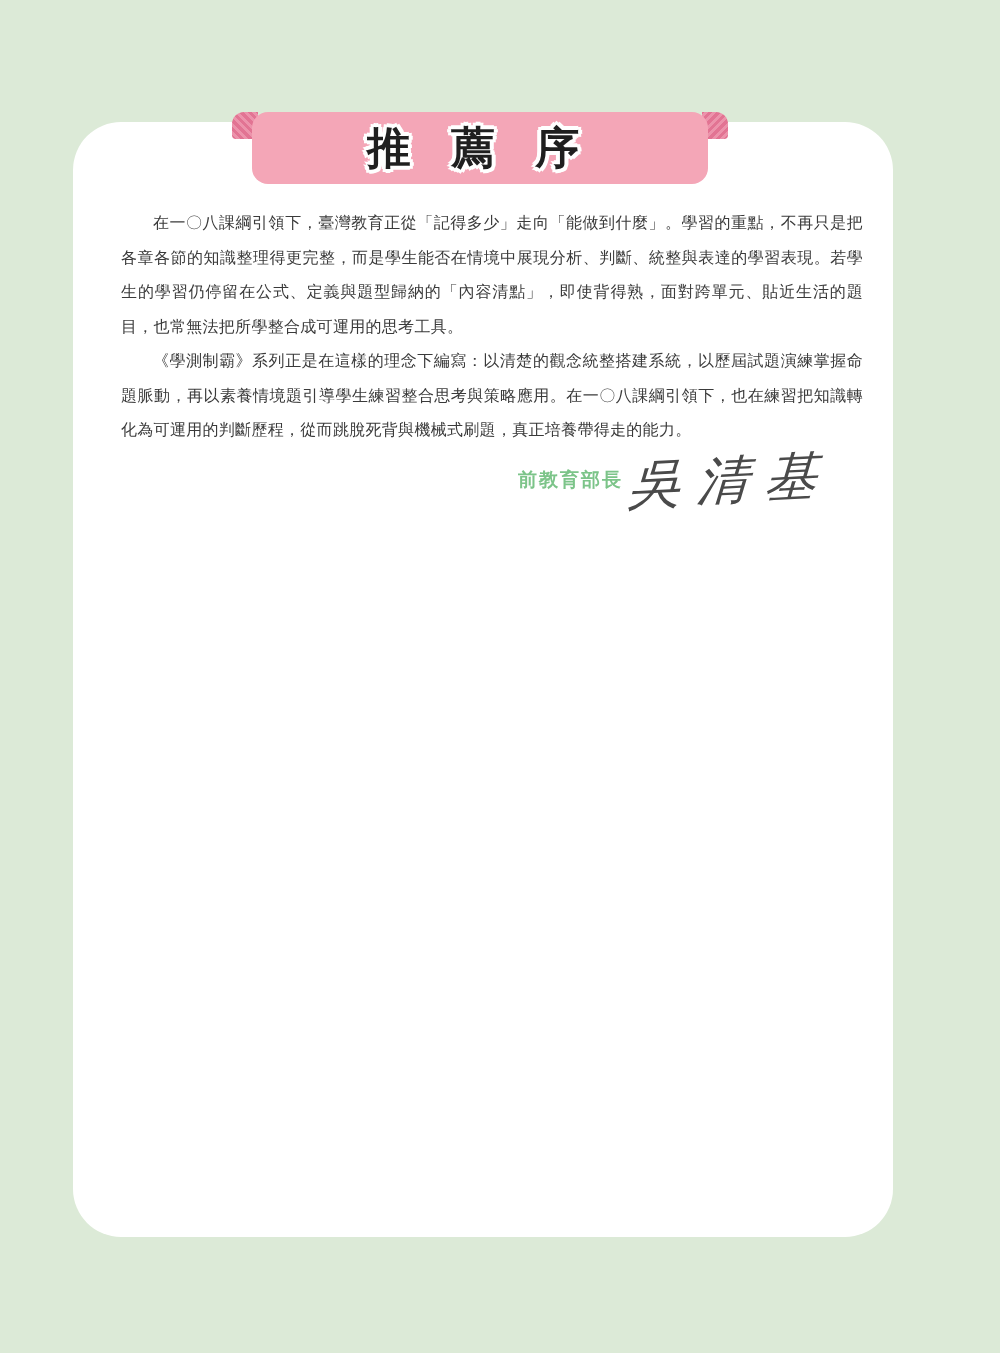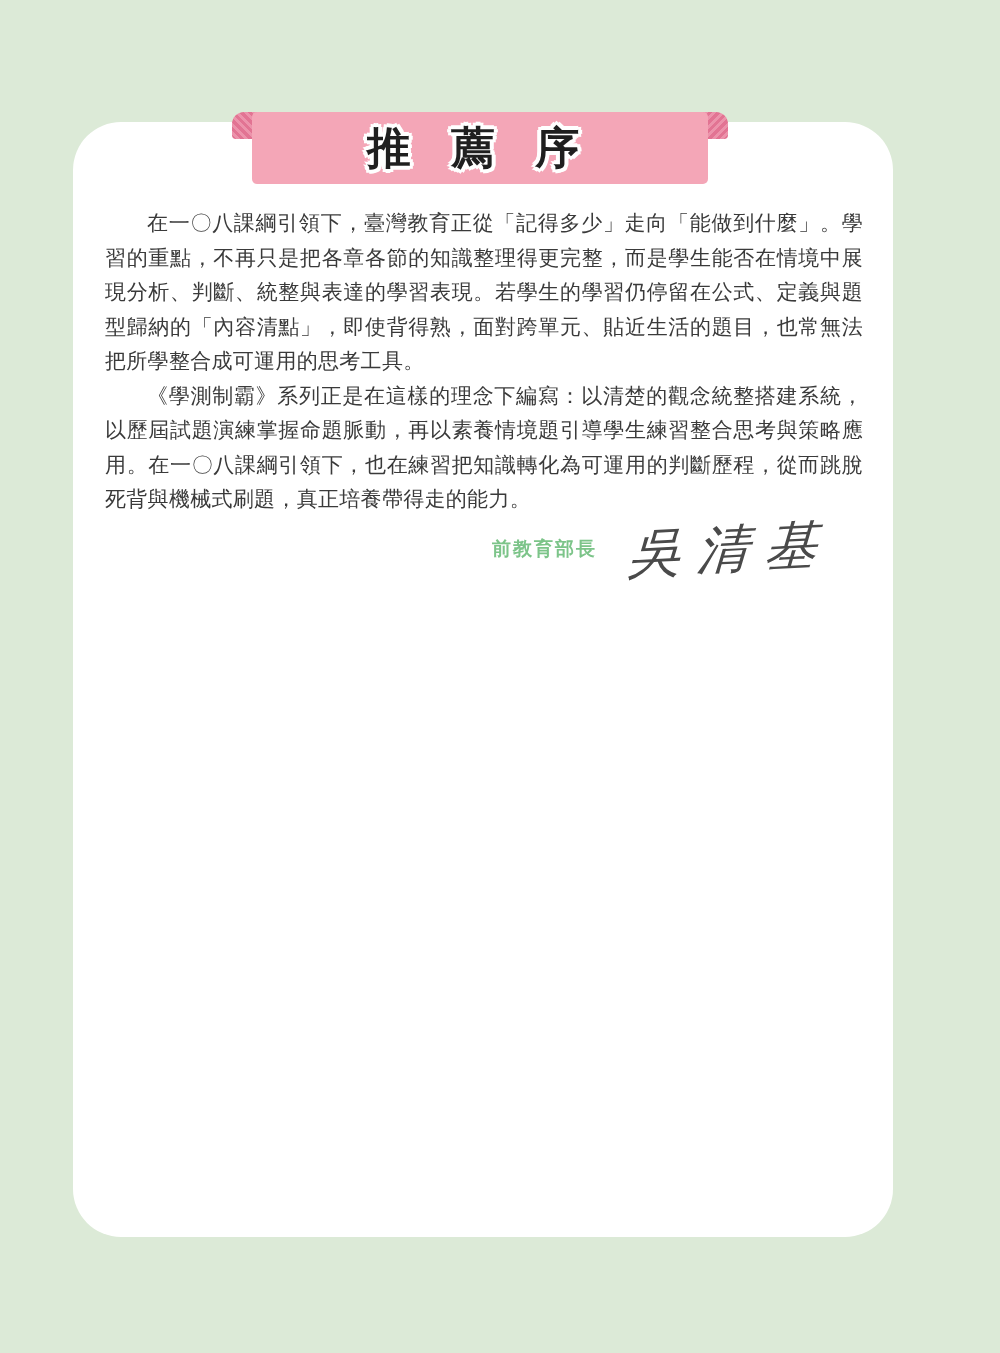--- a/index.html
+++ b/index.html
@@ -55,21 +55,21 @@
       var(--fold-pink-light, #ec93ab) 3px 6px
     );
   }
   .ribbon-body {
     position: absolute;
     left: 20px;
     right: 20px;
     top: 0;
     height: 72px;
     background: var(--banner-pink, #f4a6b7);
-    border-radius: 5px;
+    border-radius: 16px;
     display: flex;
     align-items: center;
     justify-content: center;
   }
   .ribbon-title {
     font-size: 44px;
     font-weight: 900;
     letter-spacing: 14px;
     color: var(--title-text, #1f1f1f);
     white-space: pre;
@@ -83,34 +83,35 @@
   
   .content {
     position: absolute;
     left: 73px;
     top: 122px;
     width: 820px;
     padding: 84px 30px 0 32px;
     z-index: 2;
   }
   .content p {
-    font-size: 21px;
+    font-size: 16px;
     line-height: 34.5px;
     letter-spacing: 0.3px;
     color: var(--body-text, #3a3a3a);
     text-align: justify;
     text-indent: 2em;
+    margin-left: 16px;
   }
 
   
   .signature-row {
     display: flex;
     align-items: center;
     justify-content: flex-end;
-    gap: 32px;
+    gap: 6px;
     margin-top: 6px;
     padding-right: 30px;
   }
   .signature-role {
     font-size: 19px;
     font-weight: bold;
     letter-spacing: 2px;
     color: var(--sig-green, #7cc489);
   }
   .signature-name {

